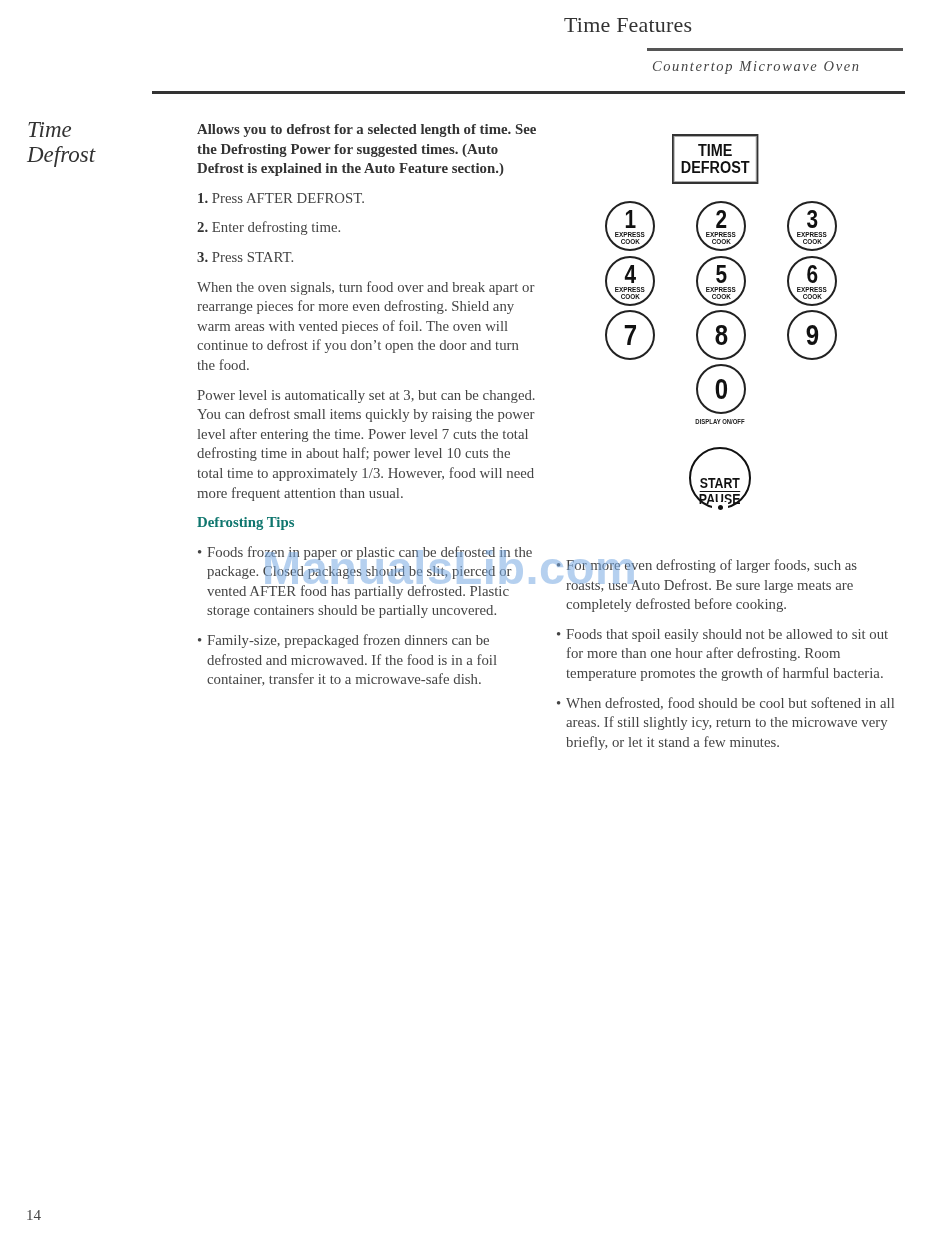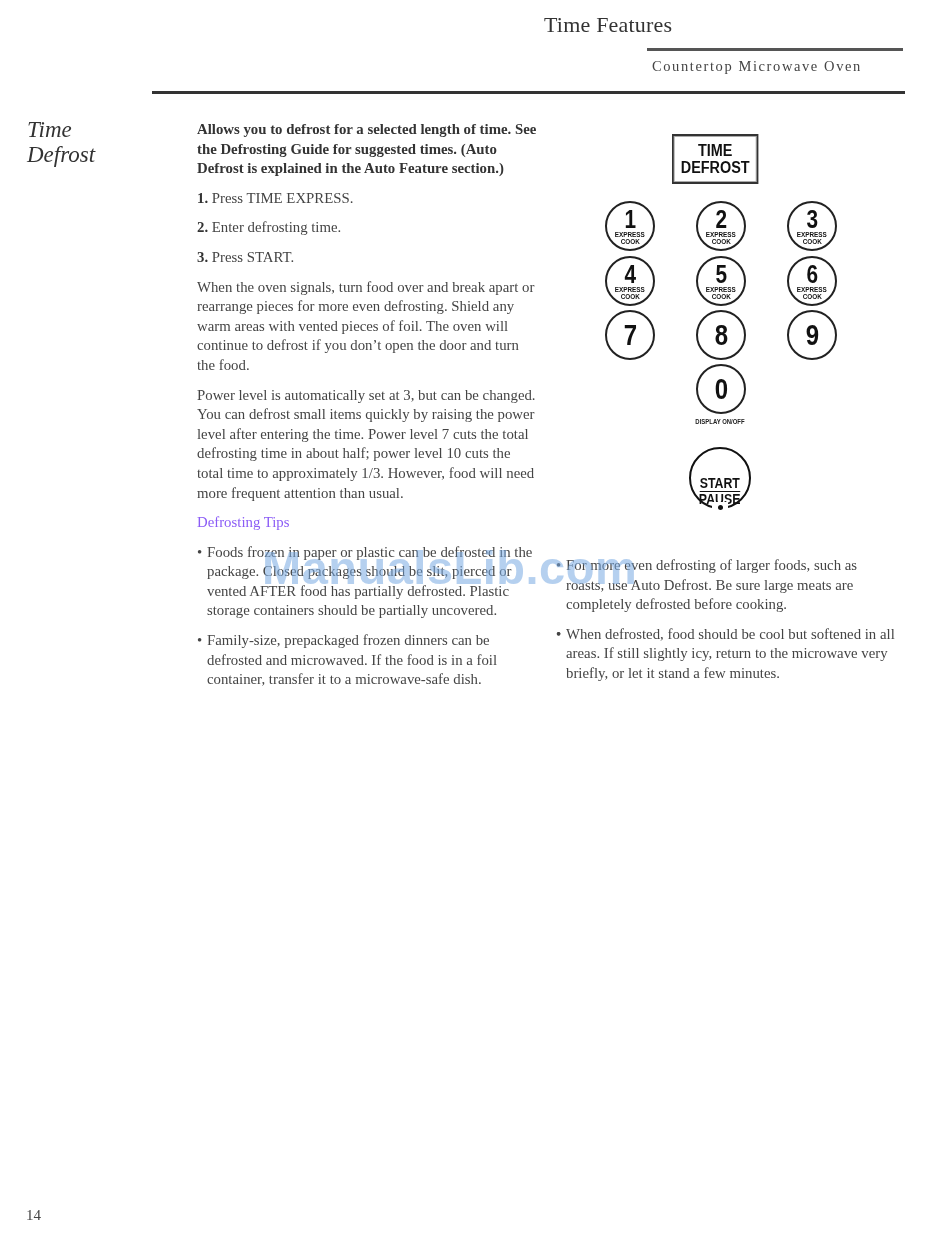--- a/index.html
+++ b/index.html
@@ -1,30 +1,30 @@
 <!DOCTYPE html>
 <html><head>
   <meta charset="utf-8">
   <style>
     html, body { margin: 0; padding: 0; background: #ffffff; }
     body { width: 950px; height: 1245px; position: relative; overflow: hidden;
            font-family: "Liberation Serif", "DejaVu Serif", serif; color: #3a3a3a; }
 
-    .hdr-title { position: absolute; left: 544px; top: 12px; font-size: 22px; color: #333; letter-spacing: 0.2px; }
+    .hdr-title { position: absolute; left: 564px; top: 12px; font-size: 22px; color: #333; letter-spacing: 0.2px; }
     .hdr-rule-short { position: absolute; left: 647px; top: 48px; width: 256px; height: 3px; background: #555; }
-    .hdr-subtitle { position: absolute; left: 652px; top: 58px; font-size: 14.5px; color: #444; letter-spacing: 1.6px; }
+    .hdr-subtitle { position: absolute; left: 652px; top: 58px; font-size: 14.5px; font-style: italic; color: #444; letter-spacing: 1.6px; }
     .hdr-rule-long { position: absolute; left: 152px; top: 91px; width: 753px; height: 3px; background: #333; }
 
     .side-title { position: absolute; left: 27px; top: 117px; font-size: 23px; font-style: italic; line-height: 25px; color: #333; }
 
     .col-left { position: absolute; left: 197px; top: 120px; width: 340px; font-size: 14.8px; line-height: 19.6px; color: #444; }
     .col-left p { margin: 0 0 10px 0; }
     .intro { font-weight: bold; color: #333; }
     .step-num { font-weight: bold; color: #333; }
-    .tips-heading { font-weight: normal; color: #8b5cf6; }
+    .tips-heading { font-weight: bold; color: #0f766e; }
     .bullet { position: relative; padding-left: 10px; margin: 0 0 10px 0; }
     .bullet .dot { position: absolute; left: 0; top: 0; }
 
     .col-right { position: absolute; left: 556px; top: 556px; width: 340px; font-size: 14.8px; line-height: 19.6px; color: #444; }
 
     
     .keypad { position: absolute; left: 0; top: 0; width: 950px; height: 0; }
     .key-td { position: absolute; left: 672px; top: 134px; width: 92px; height: 46px; border: 2px solid #333;
               box-shadow: inset 0 0 0 1px #aaa; display: flex; flex-direction: column; align-items: center; justify-content: center;
               font-family: "Liberation Sans", "DejaVu Sans", sans-serif; font-weight: bold; font-size: 16px; line-height: 17px; color: #111;
@@ -57,34 +57,34 @@
 <div class="hdr-rule-short"></div>
 <div class="hdr-subtitle">Countertop Microwave Oven</div>
 <div class="hdr-rule-long"></div>
 
 <div class="side-title">
   <div>Time</div>
   <div>Defrost</div>
 </div>
 
 <div class="col-left">
-  <p class="intro">Allows you to defrost for a selected length of time. See the Defrosting Guide for suggested times. (Auto Defrost is explained in the Auto Feature section.)</p>
-  <p><span class="step-num">1.</span> <span>Press TIME EXPRESS.</span></p>
+  <p class="intro">Allows you to defrost for a selected length of time. See the Defrosting Power for suggested times. (Auto Defrost is explained in the Auto Feature section.)</p>
+  <p><span class="step-num">1.</span> <span>Press AFTER DEFROST.</span></p>
   <p><span class="step-num">2.</span> <span>Enter defrosting time.</span></p>
   <p><span class="step-num">3.</span> <span>Press START.</span></p>
   <p>When the oven signals, turn food over and break apart or rearrange pieces for more even defrosting. Shield any warm areas with vented pieces of foil. The oven will continue to defrost if you don’t open the door and turn the food.</p>
   <p>Power level is automatically set at 3, but can be changed. You can defrost small items quickly by raising the power level after entering the time. Power level 7 cuts the total defrosting time in about half; power level 10 cuts the total time to approximately 1/3. However, food will need more frequent attention than usual.</p>
   <p class="tips-heading">Defrosting Tips</p>
   <div class="bullet"><span class="dot">•</span><span>Foods frozen in paper or plastic can be defrosted in the package. Closed packages should be slit, pierced or vented AFTER food has partially defrosted. Plastic storage containers should be partially uncovered.</span></div>
   <div class="bullet"><span class="dot">•</span><span>Family-size, prepackaged frozen dinners can be defrosted and microwaved. If the food is in a foil container, transfer it to a microwave-safe dish.</span></div>
 </div>
 
 <div class="col-right">
   <div class="bullet"><span class="dot">•</span><span>For more even defrosting of larger foods, such as roasts, use Auto Defrost. Be sure large meats are completely defrosted before cooking.</span></div>
-  <div class="bullet"><span class="dot">•</span></div>
+  <div class="bullet"><span class="dot">•</span><span>Foods that spoil easily should not be allowed to sit out for more than one hour after defrosting. Room temperature promotes the growth of harmful bacteria.</span></div>
   <div class="bullet"><span class="dot">•</span><span>When defrosted, food should be cool but softened in all areas. If still slightly icy, return to the microwave very briefly, or let it stand a few minutes.</span></div>
 </div>
 
 <div class="keypad">
   <div class="key-td">
     <span>TIME</span>
     <span>DEFROST</span>
   </div>
 
   <div class="key" style="left:605px; top:201px;">

